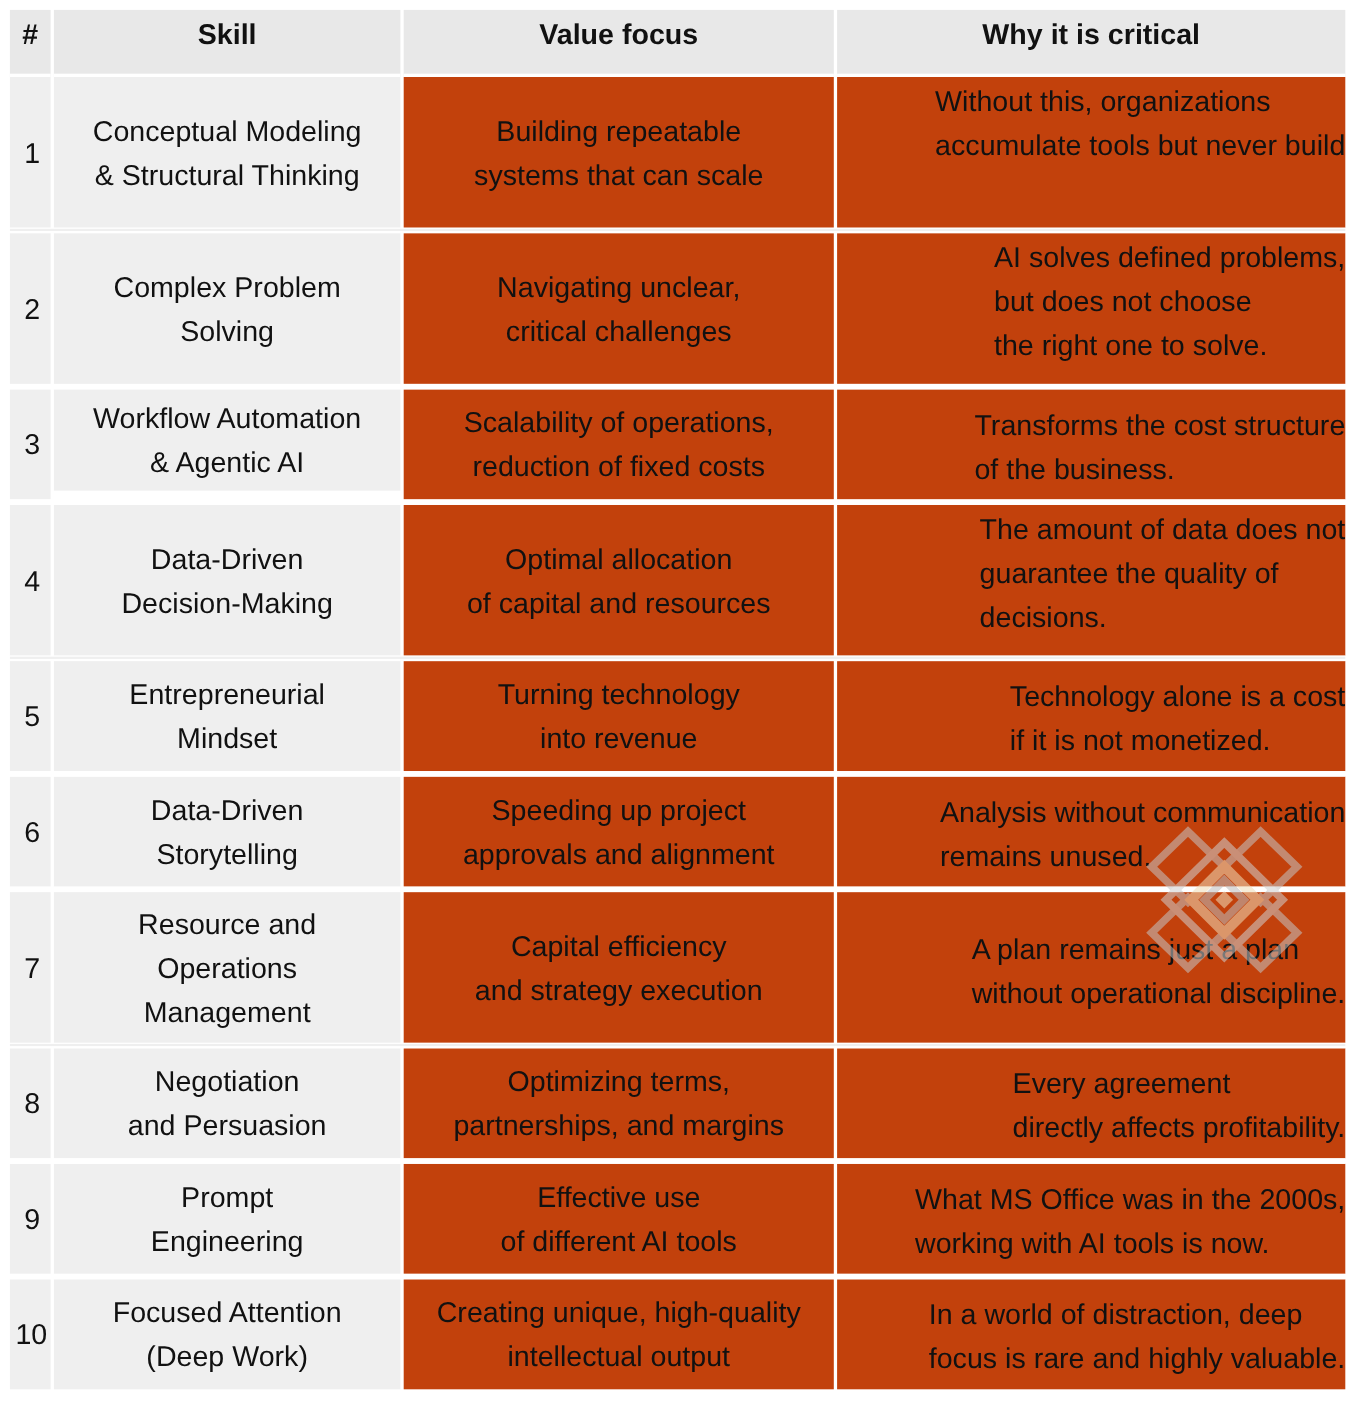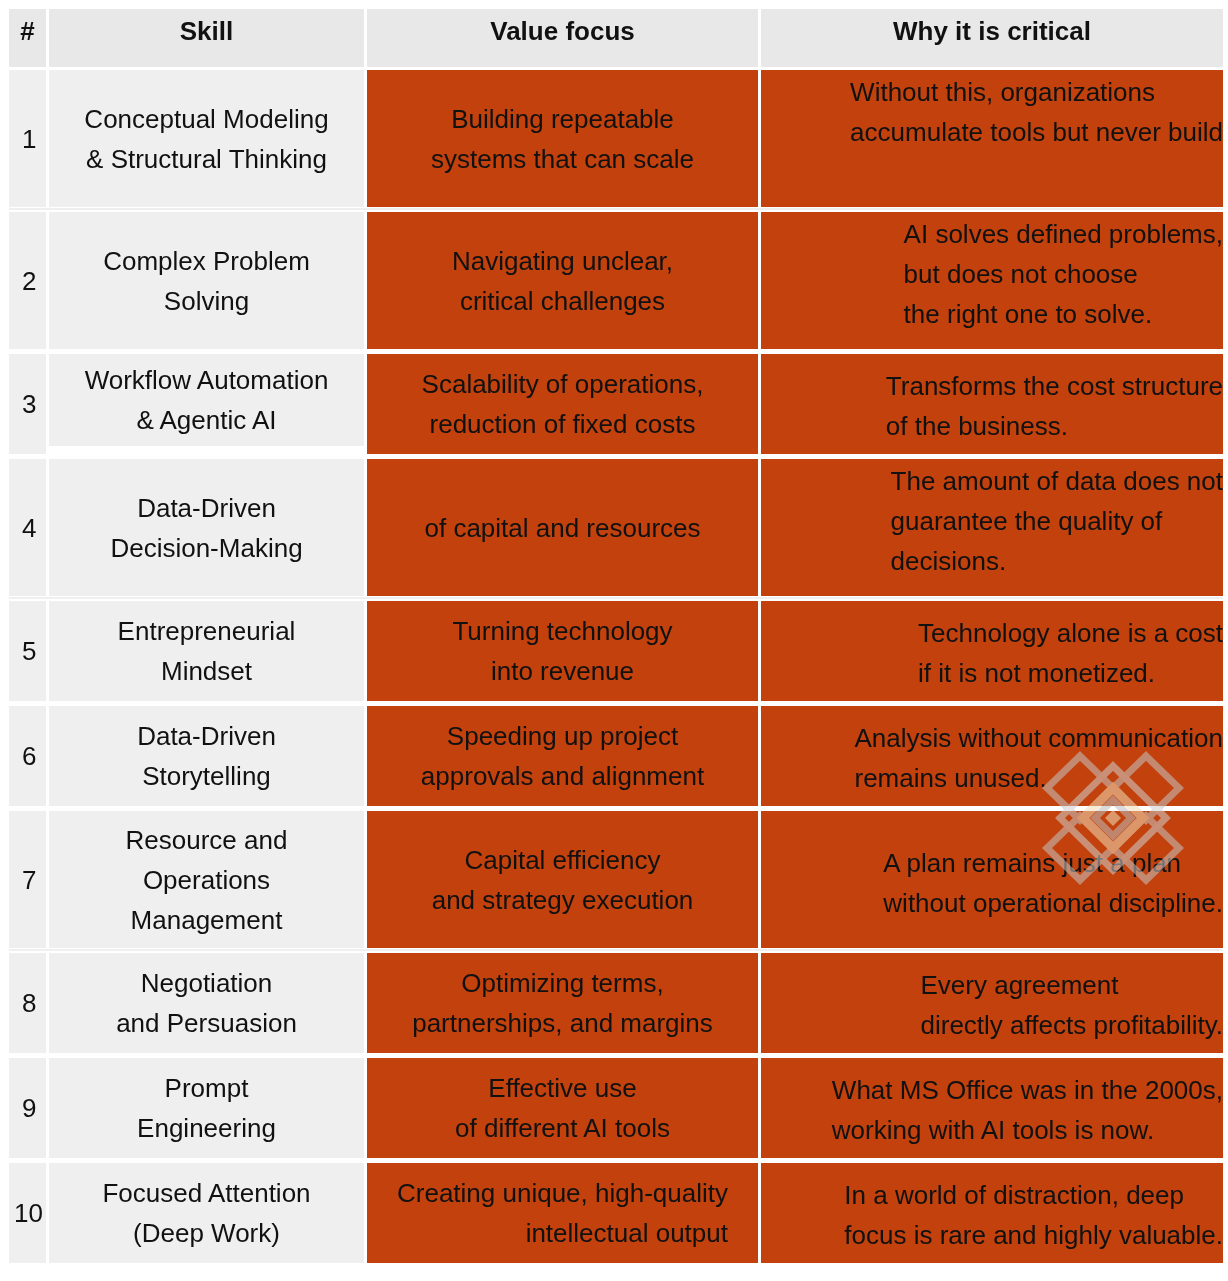--- a/index.html
+++ b/index.html
@@ -120,20 +120,21 @@
     <div class="rowgap"></div>
     <div class="cell num" style="height: 137px;">4</div>
     <div class="cell skill" style="height: 137px;">
       <div class="stack">
         <span class="line">Data-Driven</span>
         <span class="line">Decision-Making</span>
       </div>
     </div>
     <div class="cell value" style="height: 137px;">
       <div class="stack">
+        <span class="line">Optimal allocation</span>
         <span class="line">of capital and resources</span>
       </div>
     </div>
     <div class="cell why" style="height: 137px; padding-top: 2px;">
       <div class="stack">
         <span class="line">The amount of data does not</span>
         <span class="line">guarantee the quality of</span>
         <span class="line">decisions.</span>
       </div>
     </div>
@@ -239,21 +240,21 @@
       </div>
     </div>
     <div class="rowgap"></div>
     <div class="cell num ten" style="height: 100px;">10</div>
     <div class="cell skill" style="height: 100px;">
       <div class="stack">
         <span class="line">Focused Attention</span>
         <span class="line">(Deep Work)</span>
       </div>
     </div>
-    <div class="cell value" style="height: 100px; text-align: right;">
+    <div class="cell value" style="height: 100px;">
       <div class="stack">
         <span class="line">Creating unique, high-quality</span>
         <span class="line">intellectual output</span>
       </div>
     </div>
     <div class="cell why" style="height: 100px; padding-top: 12px;">
       <div class="stack">
         <span class="line">In a world of distraction, deep</span>
         <span class="line">focus is rare and highly valuable.</span>
       </div>

